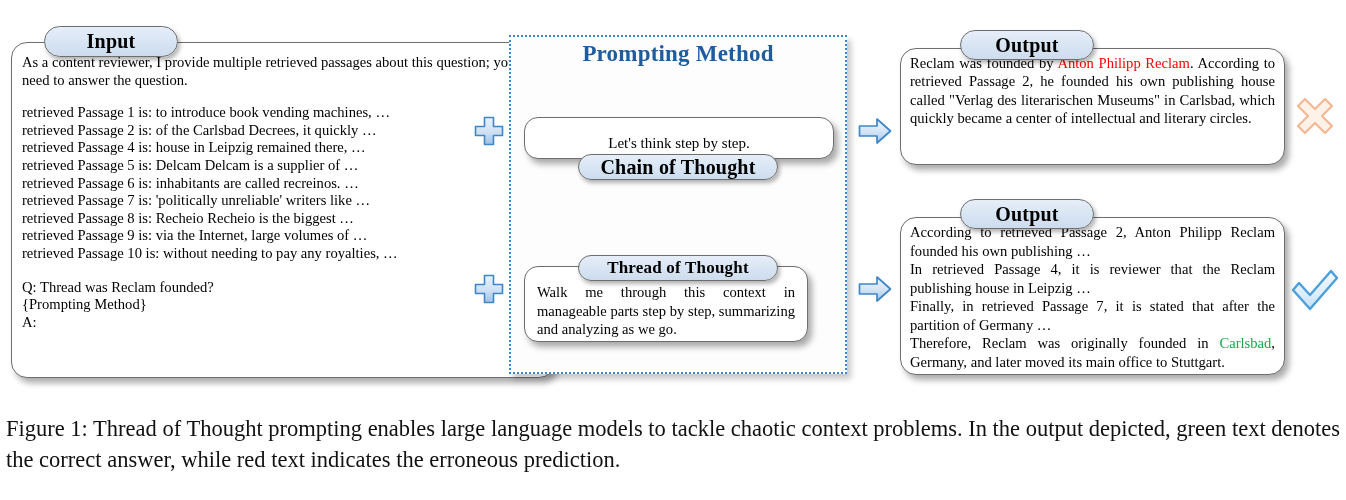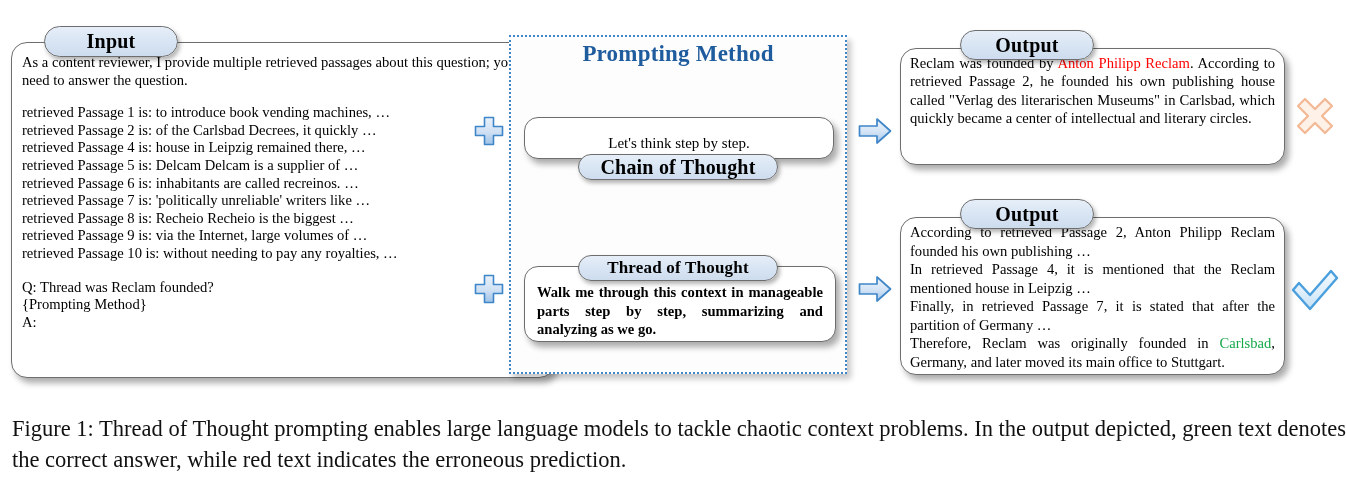--- a/index.html
+++ b/index.html
@@ -61,21 +61,21 @@
     box-sizing:border-box;
   }
   #method-title{
     position:absolute;left:509px;top:41px;width:338px;
     text-align:center;font-size:23px;font-weight:bold;color:#1f5c9e;
     letter-spacing:0.2px;
   }
   #cot-panel{left:524px;top:117px;width:310px;height:42px;border-radius:14px;}
   #cot-pill{left:578px;top:108px;width:200px;height:26px;font-size:20px;margin-top:46px;}
   #cot-body{padding-top:17px;text-align:center;font-size:15px;}
-  #tot-panel{left:524px;top:266px;width:312px;height:76px;border-radius:14px;font-weight:bold;}
+  #tot-panel{left:524px;top:266px;width:284px;height:76px;border-radius:14px;}
   #tot-pill{left:578px;top:255px;width:200px;height:26px;font-size:17px;}
   #tot-body{padding:16px 12px 4px 12px;font-size:14.6px;line-height:18.5px;text-align:justify;}
 
   
   #out1-panel{left:900px;top:48px;width:385px;height:117px;}
   #out1-pill{left:960px;top:30px;width:134px;height:30px;font-size:20px;}
   #out1-body{padding:5px 9px;font-size:14.6px;line-height:18.3px;text-align:justify;}
   #out2-panel{left:900px;top:217px;width:385px;height:158px;}
   #out2-pill{left:960px;top:199px;width:134px;height:30px;font-size:20px;}
   #out2-body{padding:5px 9px;font-size:14.6px;line-height:18.5px;}
@@ -92,21 +92,21 @@
   .arrow{position:absolute;width:34px;height:28px;}
   #arrow1{left:858px;top:117px;}
   #arrow2{left:858px;top:275px;}
 
   
   #cross-mark{position:absolute;left:1294px;top:95px;width:42px;height:42px;}
   #check-mark{position:absolute;left:1290px;top:268px;width:50px;height:44px;}
 
   
   #caption{
-    position:absolute;left:12px;top:413px;width:1334px;
+    position:absolute;left:6px;top:413px;width:1334px;
     font-size:22.5px;line-height:31px;color:#111;
     font-family:"Liberation Serif", serif;
   }
 </style>
 </head>
 <body>
 
 <div class="stage">
 
   <div class="panel" id="input-panel">
@@ -189,21 +189,21 @@
 
   <div id="cross-mark">
     <svg viewBox="0 0 42 42" width="42" height="42">
       <path d="M11 4 L21 14 L31 4 L38 11 L28 21 L38 31 L31 38 L21 28 L11 38 L4 31 L14 21 L4 11 Z" fill="#fdf1e8" stroke="#f3b894" stroke-width="2.2" stroke-linejoin="round"></path>
     </svg>
   </div>
 
   <div class="panel" id="out2-panel">
     <div class="panel-body" id="out2-body">
       <div class="just">According to retrieved Passage 2, Anton Philipp Reclam founded his own publishing …</div>
-      <div class="just">In retrieved Passage 4, it is mentioned that the Reclam mentioned house in Leipzig …</div>
+      <div class="just">In retrieved Passage 4, it is reviewer that the Reclam publishing house in Leipzig …</div>
       <div class="just">Finally, in retrieved Passage 7, it is stated that after the partition of Germany …</div>
       <div class="just"><span>Therefore, Reclam was originally founded in </span><span class="green">Carlsbad</span><span>, Germany, and later moved its main office to Stuttgart.</span></div>
     </div>
   </div>
   <div class="pill" id="out2-pill">Output</div>
 
   <div id="check-mark">
     <svg viewBox="0 0 50 44" width="50" height="44">
       <defs>
         <linearGradient id="chkGrad" x1="0" y1="0" x2="0" y2="1">

